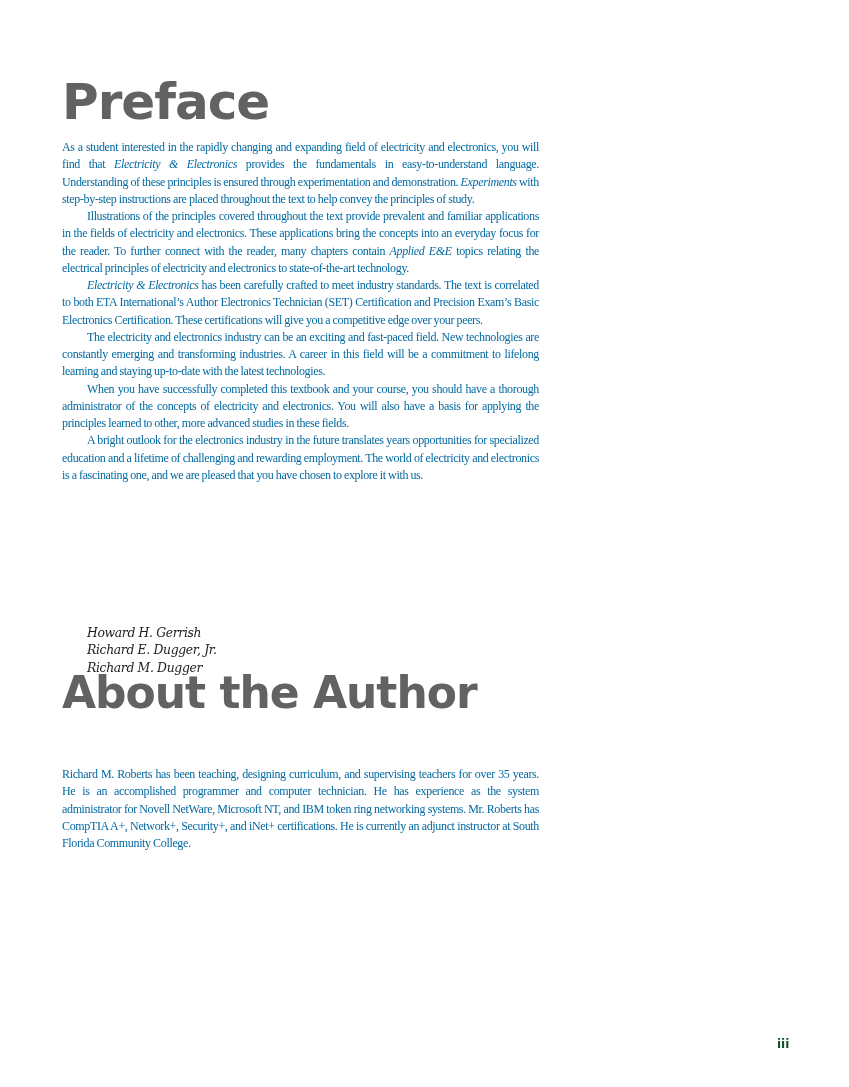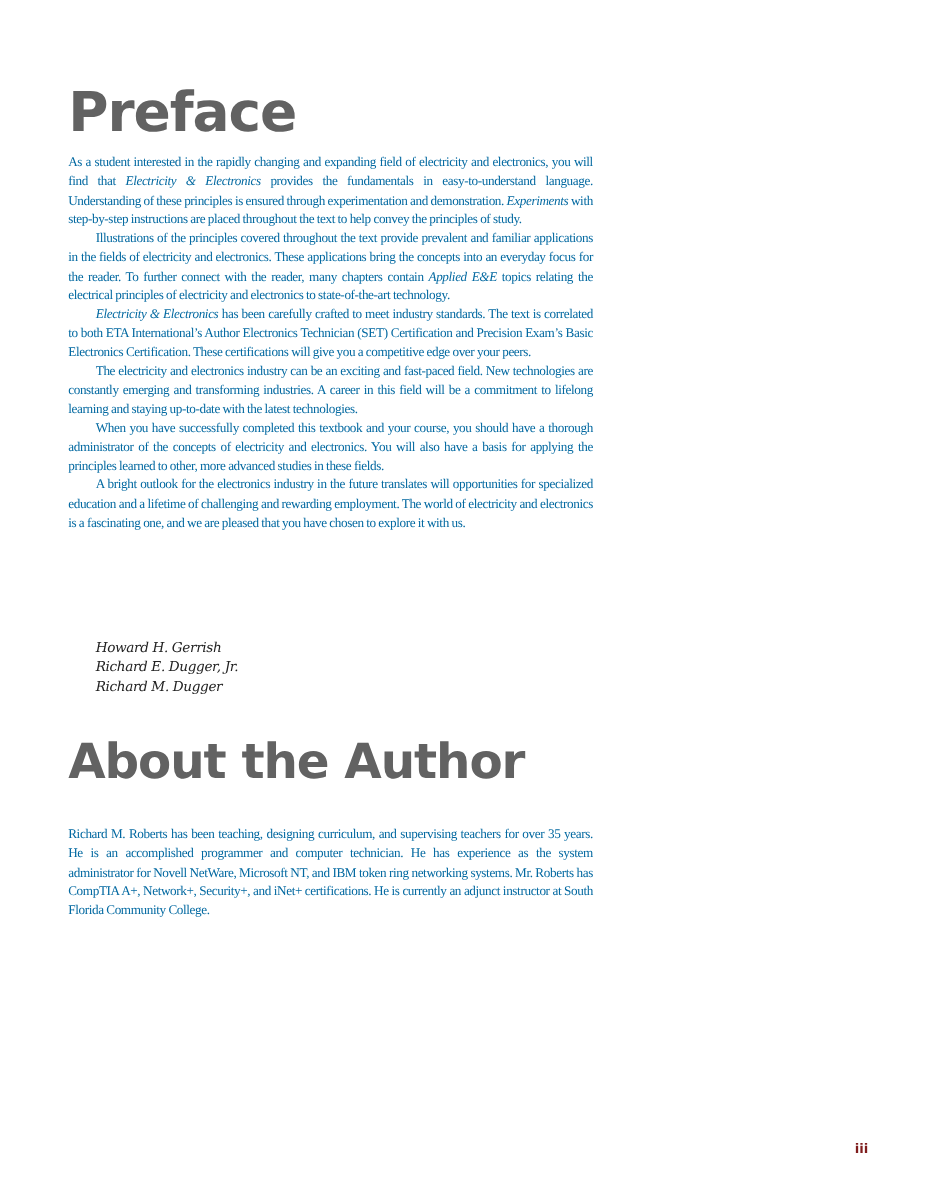--- a/index.html
+++ b/index.html
@@ -25,58 +25,58 @@
       font-size: 12px;
       line-height: 17.25px;
       color: #0369a1;
       text-align: justify;
       letter-spacing: -0.35px;
       word-spacing: -0.3px;
     }
     .body p { margin: 0; }
     .body p.indent { text-indent: 25px; }
     #preface-body { top: 139px; }
-    #about-body { top: 750px; }
+    #about-body { top: 766px; }
     .signatures {
       position: absolute;
       left: 87px;
-      top: 580px;
+      top: 624px;
       font-family: "DejaVu Serif", serif;
       font-style: italic;
       font-size: 12.4px;
       line-height: 17.4px;
       color: #222222;
       letter-spacing: -0.35px;
     }
     .signatures div { white-space: nowrap; }
     em { font-style: italic; }
     .page-number {
       position: absolute;
       left: 777px;
       top: 1037px;
       font-family: "DejaVu Sans", sans-serif;
       font-weight: bold;
       font-size: 12px;
-      color: #7f1d1d;
+      color: #14532d;
     }
   </style>
 </head>
 <body>
 
 <div class="page">
 
   <h1 id="preface-title" class="heading">Preface</h1>
 
   <div id="preface-body" class="body">
     <p><span>As a student interested in the rapidly changing and expanding field of electricity and electronics, you will find that </span><em>Electricity &amp; Electronics</em><span> provides the fundamentals in easy-to-understand language. Understanding of these principles is ensured through experimentation and demonstration. </span><em>Experiments</em><span> with step-by-step instructions are placed throughout the text to help convey the principles of study.</span></p>
     <p class="indent"><span>Illustrations of the principles covered throughout the text provide prevalent and familiar applications in the fields of electricity and electronics. These applications bring the concepts into an everyday focus for the reader. To further connect with the reader, many chapters contain </span><em>Applied E&amp;E</em><span> topics relating the electrical principles of electricity and electronics to state-of-the-art technology.</span></p>
     <p class="indent"><em>Electricity &amp; Electronics</em><span> has been carefully crafted to meet industry standards. The text is correlated to both ETA International’s Author Electronics Technician (SET) Certification and Precision Exam’s Basic Electronics Certification. These certifications will give you a competitive edge over your peers.</span></p>
     <p class="indent">The electricity and electronics industry can be an exciting and fast-paced field. New technologies are constantly emerging and transforming industries. A career in this field will be a commitment to lifelong learning and staying up-to-date with the latest technologies.</p>
     <p class="indent">When you have successfully completed this textbook and your course, you should have a thorough administrator of the concepts of electricity and electronics. You will also have a basis for applying the principles learned to other, more advanced studies in these fields.</p>
-    <p class="indent">A bright outlook for the electronics industry in the future translates will opportunities for specialized education and a lifetime of challenging and rewarding employment. The world of electricity and electronics is a fascinating one, and we are pleased that you have chosen to explore it with us.</p>
+    <p class="indent">A bright outlook for the electronics industry in the future translates years opportunities for specialized education and a lifetime of challenging and rewarding employment. The world of electricity and electronics is a fascinating one, and we are pleased that you have chosen to explore it with us.</p>
   </div>
 
   <div class="signatures">
     <div>Howard H. Gerrish</div>
     <div>Richard E. Dugger, Jr.</div>
     <div>Richard M. Dugger</div>
   </div>
 
   <h1 id="about-title" class="heading">About the Author</h1>
 

